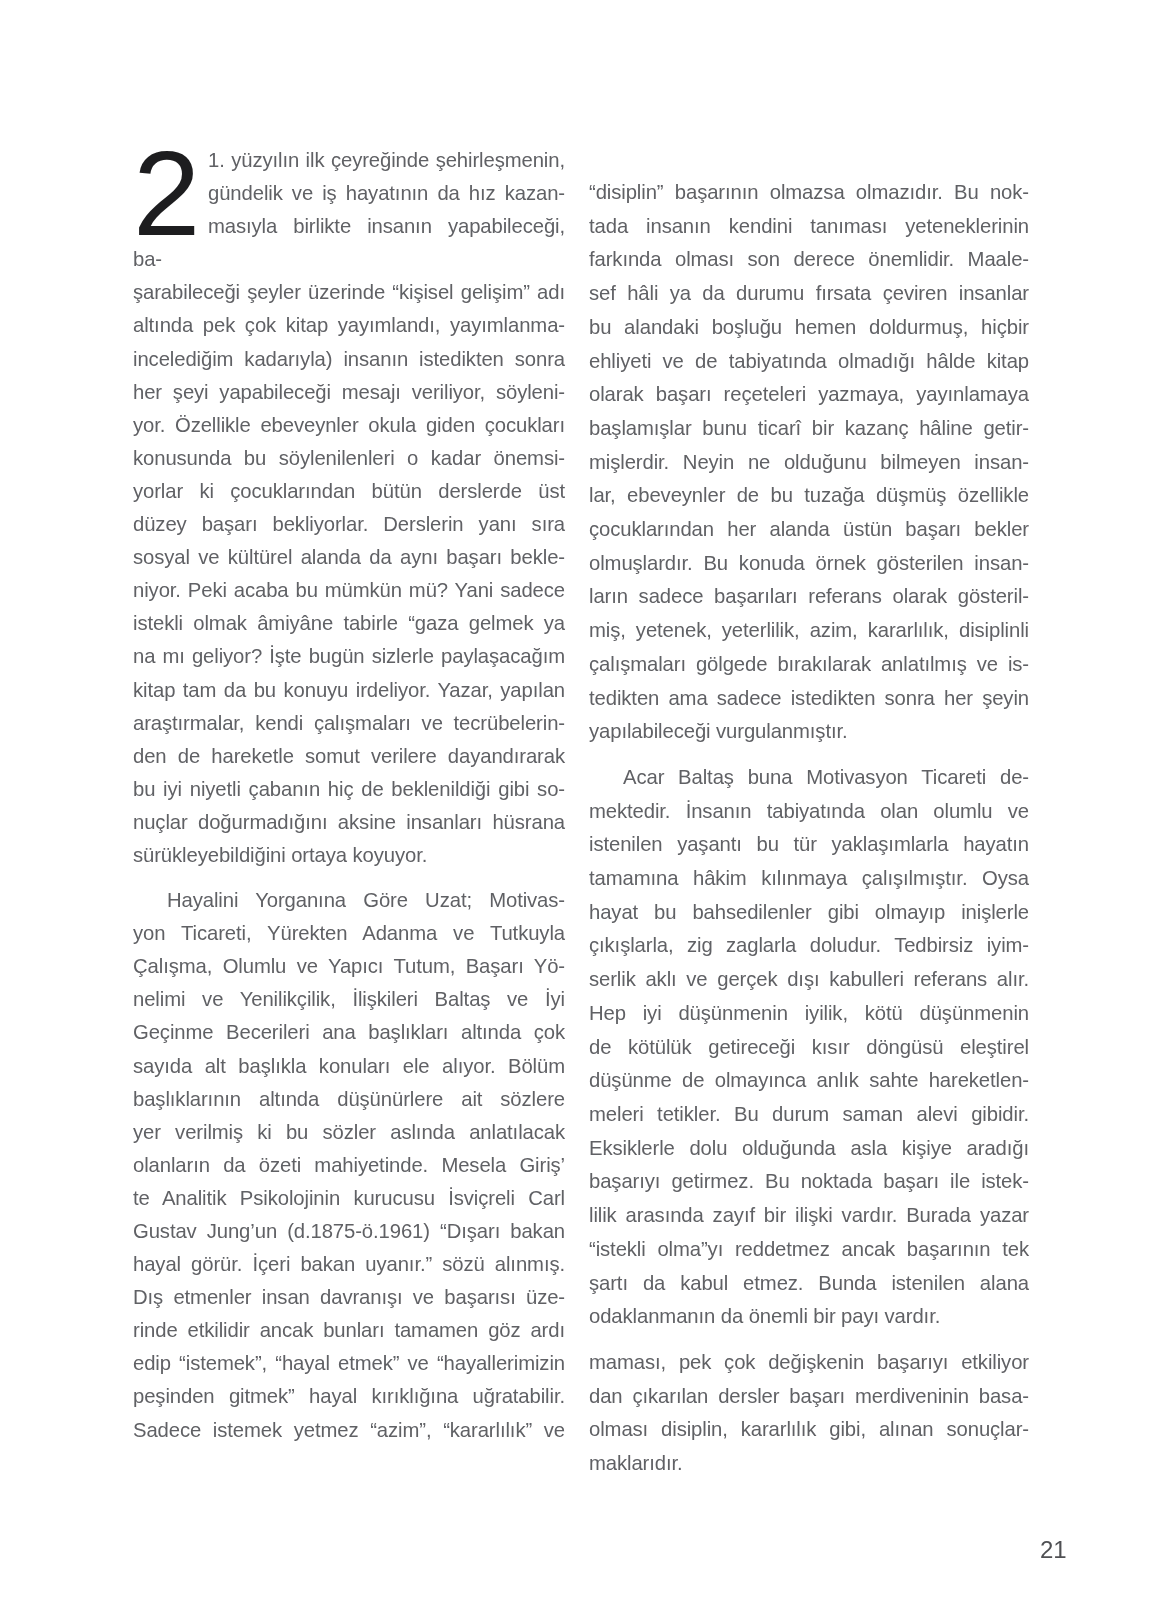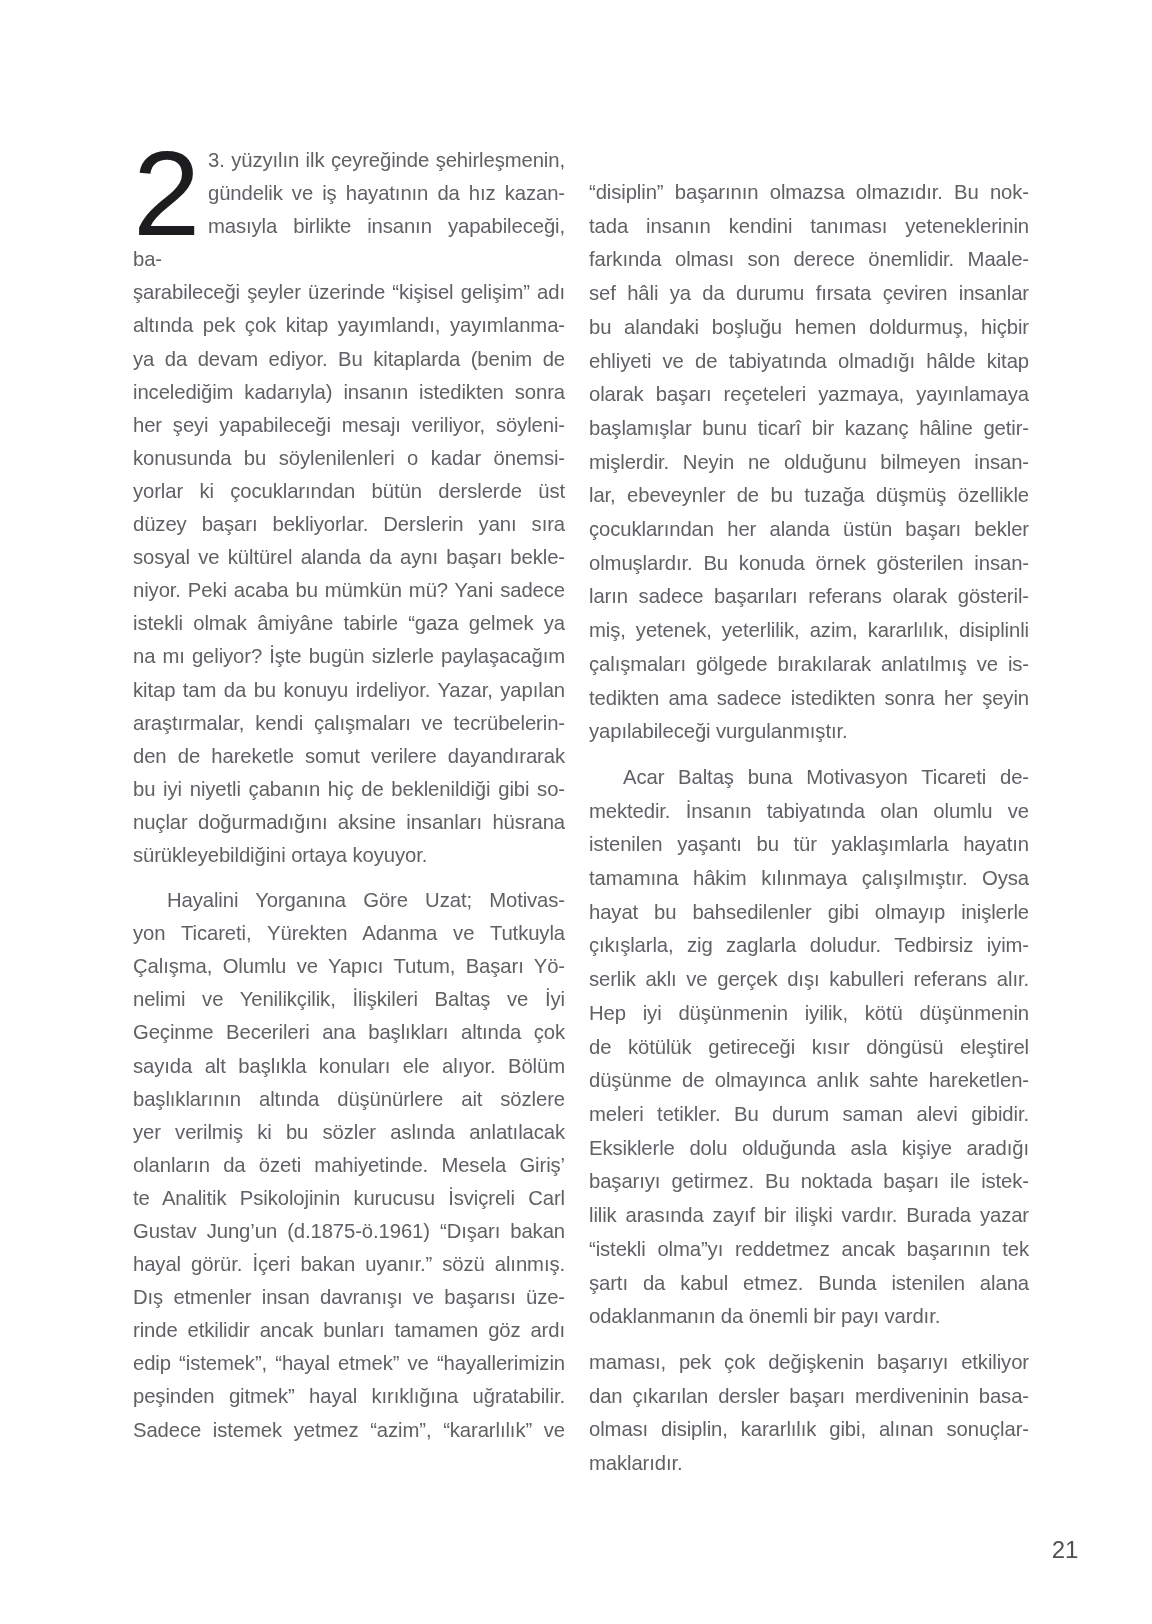--- a/index.html
+++ b/index.html
@@ -37,40 +37,40 @@
     line-height: 99px;
     font-weight: 400;
     color: #1d1d1f;
     letter-spacing: 0;
   }
   .page-number {
     position: absolute;
     left: 1040px;
     top: 1536px;
     width: 50px;
-    text-align: center;
+    text-align: left;
     font-size: 24px;
     color: #4f5053;
   }
 </style>
 </head>
 <body>
 
 <div class="page">
   <div class="col col-left">
       <div class="para">
         <div class="dropcap">2</div>
-        <div class="line">3. yüzyılın ilk çeyreğinde şehirleşmenin,</div>
+        <div class="line">1. yüzyılın ilk çeyreğinde şehirleşmenin,</div>
         <div class="line">gündelik ve iş hayatının da hız kazan-</div>
         <div class="line">masıyla birlikte insanın yapabileceği, ba-</div>
         <div class="line">şarabileceği şeyler üzerinde “kişisel gelişim” adı</div>
         <div class="line">altında pek çok kitap yayımlandı, yayımlanma-</div>
-        <div class="line">ya da devam ediyor. Bu kitaplarda (benim de</div>
         <div class="line">incelediğim kadarıyla) insanın istedikten sonra</div>
         <div class="line">her şeyi yapabileceği mesajı veriliyor, söyleni-</div>
+        <div class="line">yor. Özellikle ebeveynler okula giden çocukları</div>
         <div class="line">konusunda bu söylenilenleri o kadar önemsi-</div>
         <div class="line">yorlar ki çocuklarından bütün derslerde üst</div>
         <div class="line">düzey başarı bekliyorlar. Derslerin yanı sıra</div>
         <div class="line">sosyal ve kültürel alanda da aynı başarı bekle-</div>
         <div class="line">niyor. Peki acaba bu mümkün mü? Yani sadece</div>
         <div class="line">istekli olmak âmiyâne tabirle “gaza gelmek ya</div>
         <div class="line">na mı geliyor? İşte bugün sizlerle paylaşacağım</div>
         <div class="line">kitap tam da bu konuyu irdeliyor. Yazar, yapılan</div>
         <div class="line">araştırmalar, kendi çalışmaları ve tecrübelerin-</div>
         <div class="line">den de hareketle somut verilere dayandırarak</div>

